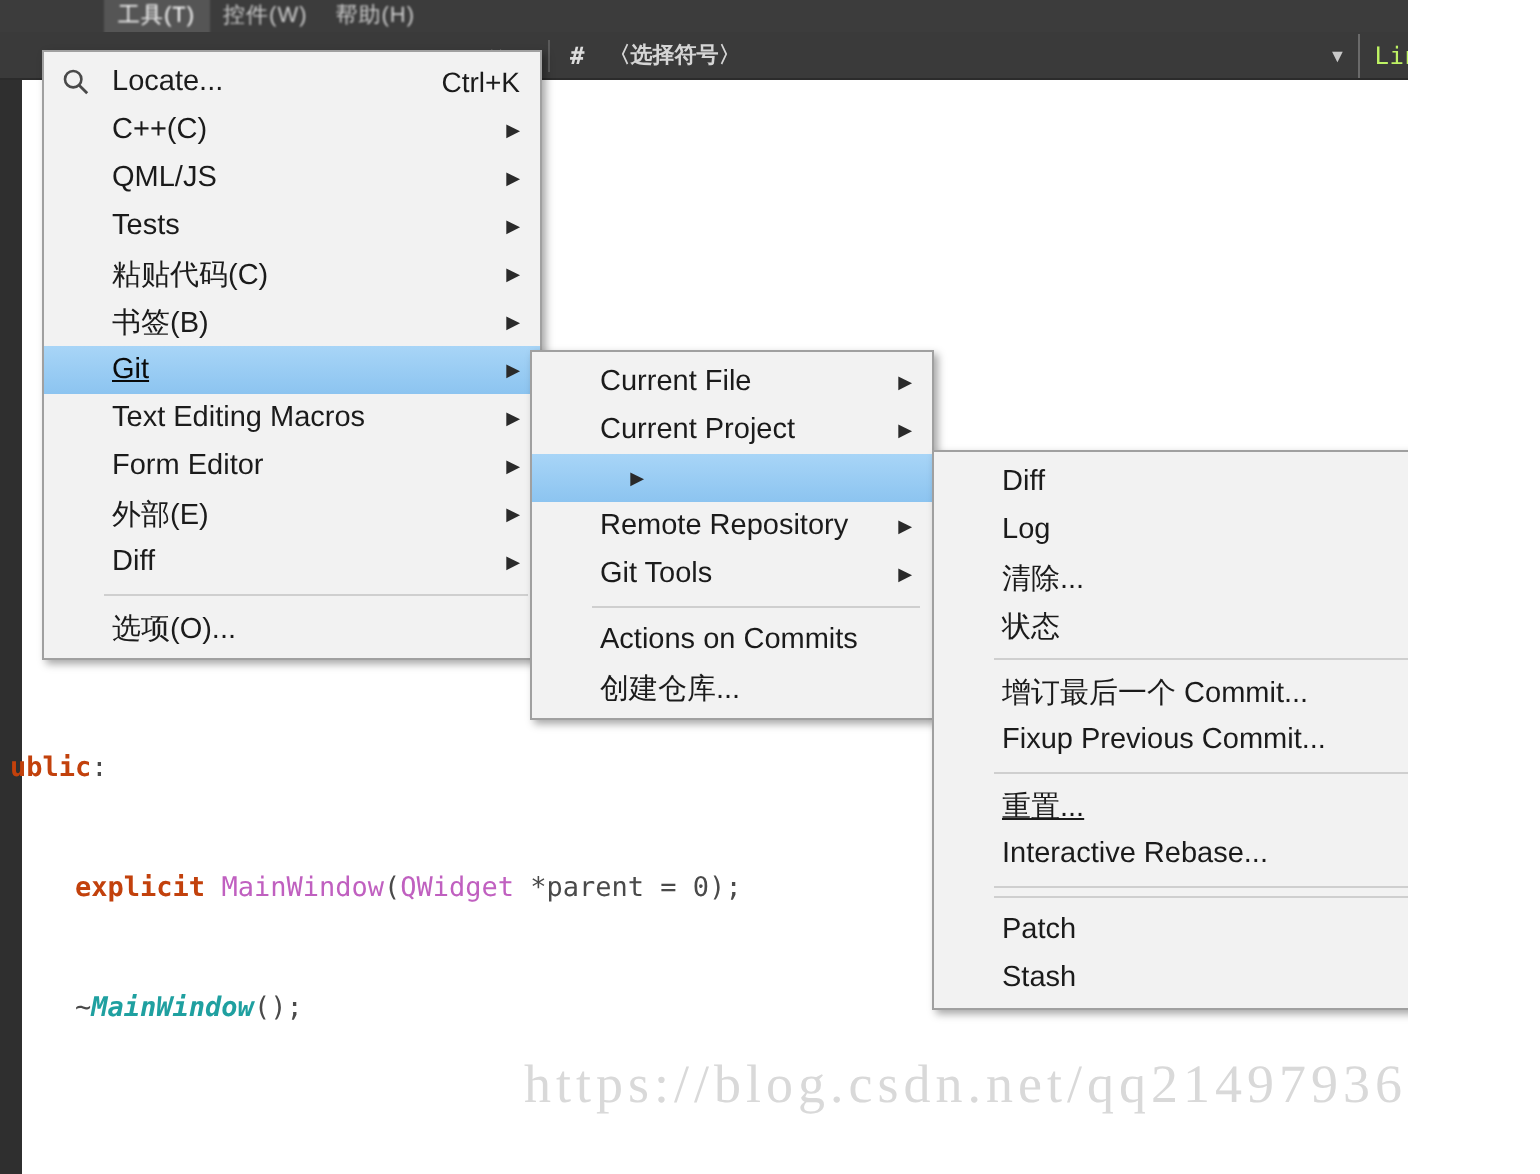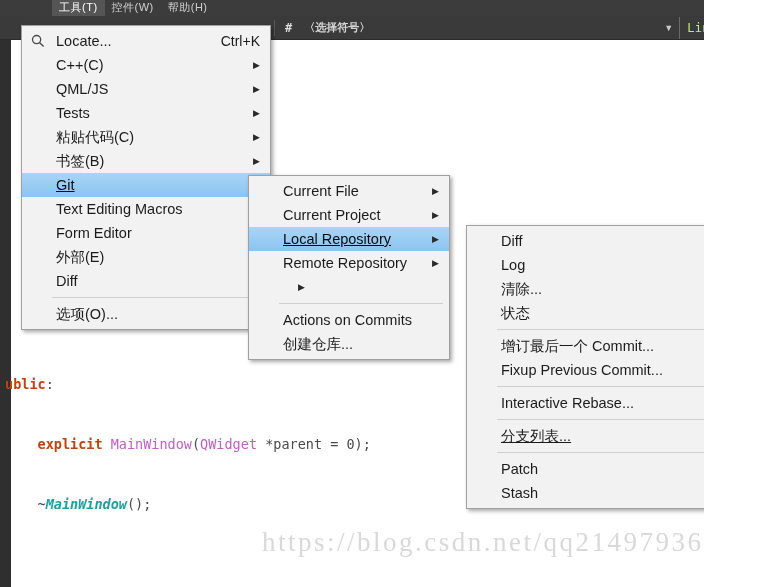--- a/index.html
+++ b/index.html
@@ -185,21 +185,21 @@
     width: 16px; height: 16px;
     display: flex; align-items: center; justify-content: center;
   }
   .underline-ch { text-decoration: underline; }
 
   
   #menu-tools {
     left: 21px; top: 25px; width: 250px;
   }
   #menu-git {
-    left: 248px; top: 175px; width: 202px;
+    left: 265px; top: 175px; width: 202px;
   }
   #menu-localrepo {
     left: 466px; top: 225px; width: 304px;
   }
   #menu-localrepo .mi { padding-left: 34px; }
 
   .clip-right {
     overflow: hidden;
   }
 </style>
@@ -325,30 +325,30 @@
       <span class="label">Current File</span>
       <span class="arrow">▶</span>
     </div>
 
     <div class="mi">
       <span class="label">Current Project</span>
       <span class="arrow">▶</span>
     </div>
 
     <div class="mi sel">
-      <span class="label underline-ch">Local Repository</span>
       <span class="arrow">▶</span>
     </div>
 
     <div class="mi">
       <span class="label">Remote Repository</span>
       <span class="arrow">▶</span>
     </div>
 
     <div class="mi">
+      <span class="label">Git Tools</span>
       <span class="arrow">▶</span>
     </div>
 
     <div class="menu-sep"></div>
 
     <div class="mi">
       <span class="label">Actions on Commits</span>
     </div>
 
     <div class="mi">
@@ -382,30 +382,30 @@
     <div class="mi">
       <span class="label">增订最后一个 Commit...</span>
     </div>
 
     <div class="mi">
       <span class="label">Fixup Previous Commit...</span>
     </div>
 
     <div class="menu-sep"></div>
 
+    <div class="mi">
+      <span class="label underline-ch">重置...</span>
+    </div>
 
     <div class="mi">
       <span class="label">Interactive Rebase...</span>
     </div>
 
     <div class="menu-sep"></div>
 
-    <div class="mi">
-      <span class="label underline-ch">分支列表...</span>
-    </div>
 
     <div class="menu-sep"></div>
 
     <div class="mi">
       <span class="label">Patch</span>
       <span class="arrow">▶</span>
     </div>
 
     <div class="mi">
       <span class="label">Stash</span>

